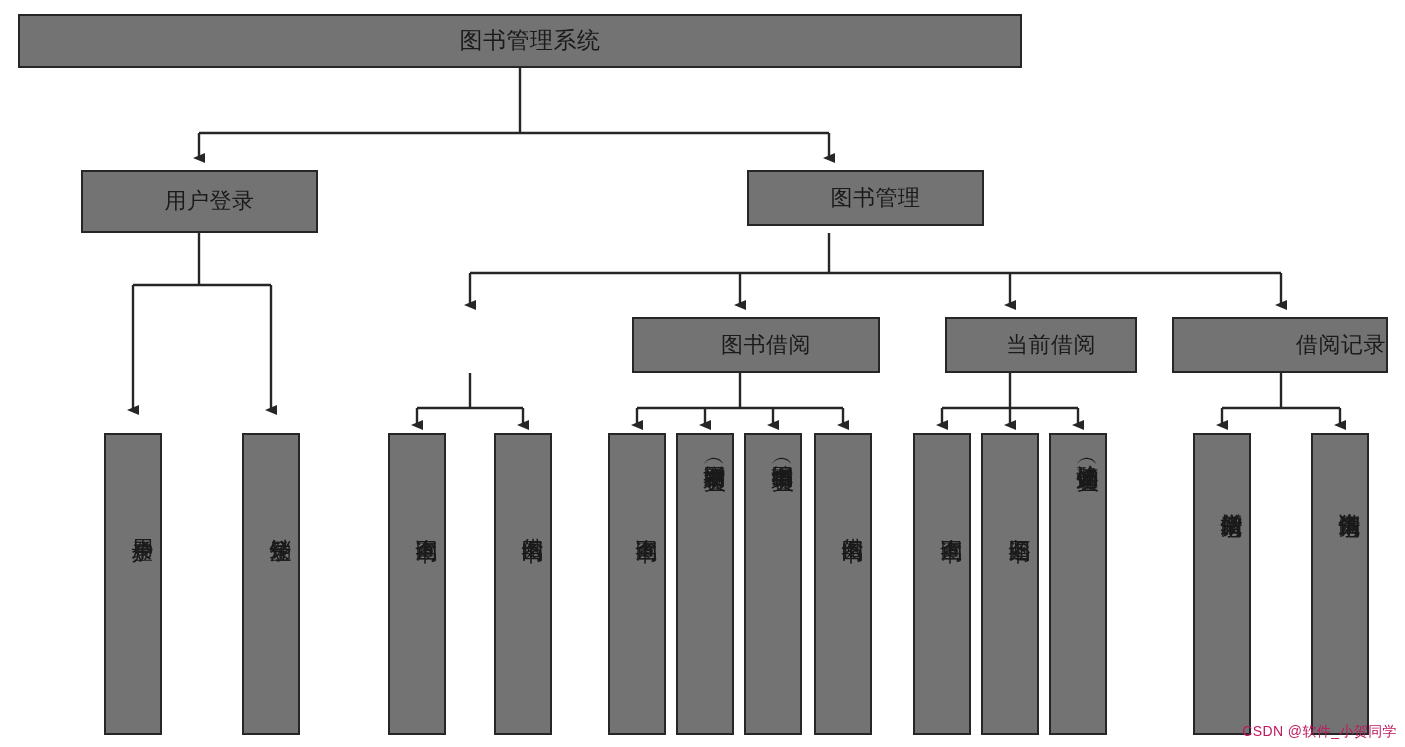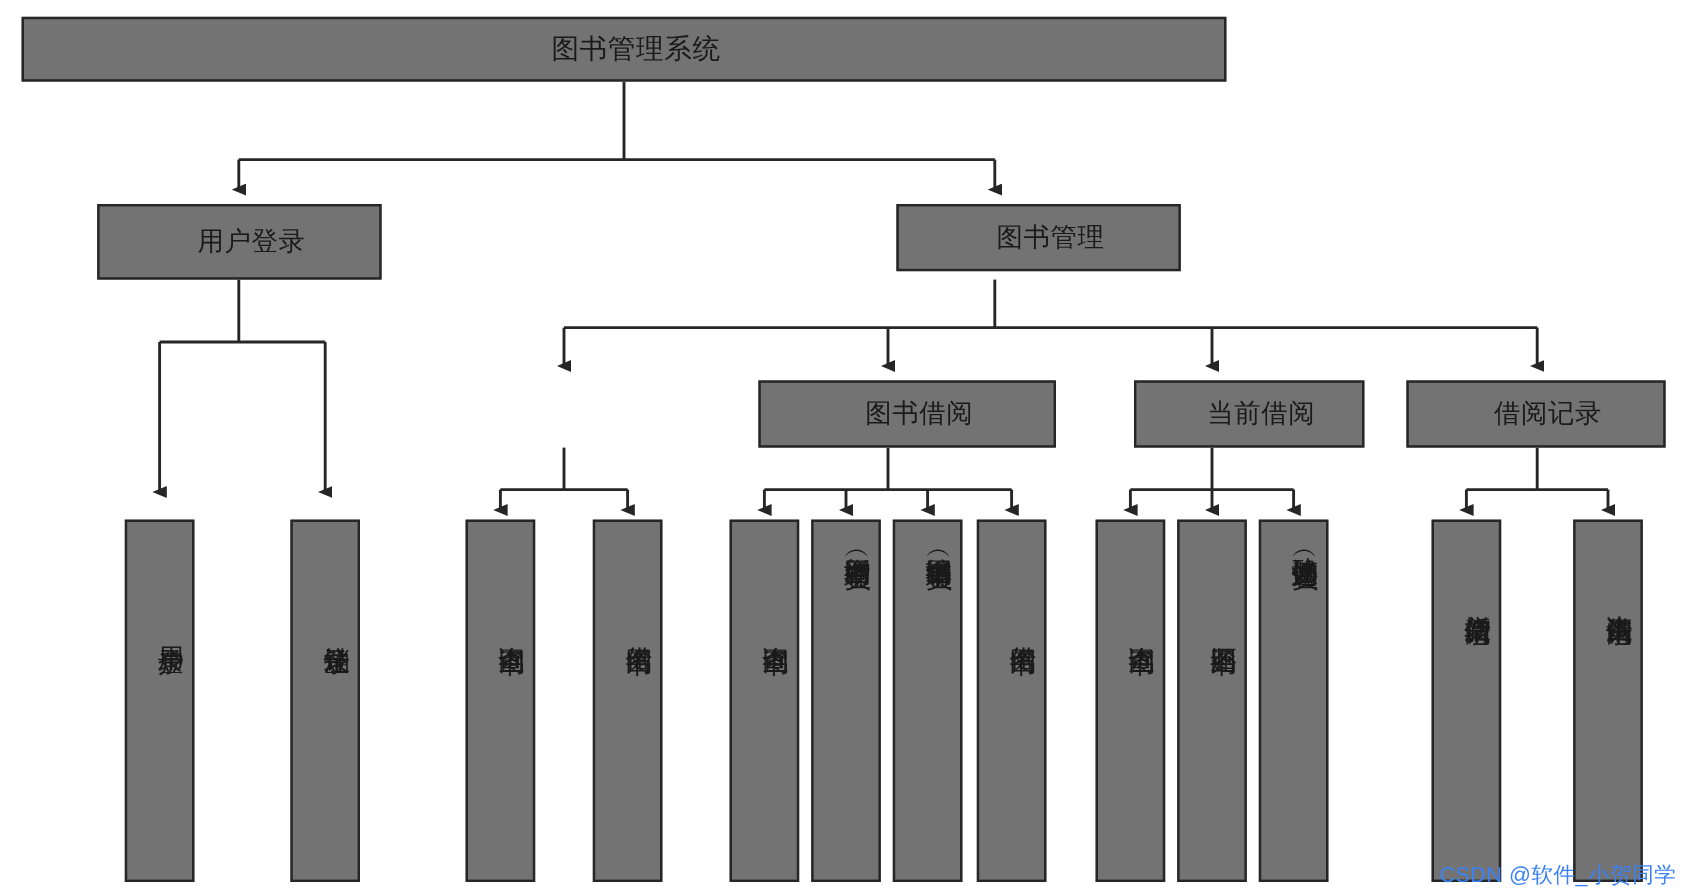--- a/index.html
+++ b/index.html
@@ -55,22 +55,22 @@
     white-space: nowrap;
     display: block;
   }
   .node.vert.mid .label-v { margin-top: 78px; }
   .node.vert.mid2 .label-v { margin-top: 52px; }
   .node.vert.top .label-v { margin-top: 4px; }
   .watermark {
     position: absolute;
     right: 8px;
     bottom: 6px;
-    font-size: 18px;
-    color: #3b82f6;
+    font-size: 14px;
+    color: #be185d;
     white-space: nowrap;
     letter-spacing: 0.4px;
   }
 </style>
 </head>
 <body>
 
 <div id="canvas">
 
   <svg id="wires" viewBox="0 0 1405 747">
@@ -134,21 +134,21 @@
   <div class="node" style="left:747px; top:170px; width:237px; height:56px;">
     <span class="label-h">图书管理</span>
   </div>
 
   <div class="node" style="left:632px; top:317px; width:248px; height:56px;">
     <span class="label-h">图书借阅</span>
   </div>
   <div class="node" style="left:902px; top:317px; width:192px; height:56px;margin-left:43px;">
     <span class="label-h">当前借阅</span>
   </div>
-  <div class="node" style="left:1172px; top:317px; width:216px; height:56px;">
+  <div class="node" style="left:1172px; top:317px; width:216px; height:56px;justify-content:flex-end;">
     <span class="label-h">借阅记录</span>
   </div>
 
   <div class="node vert mid" style="left:104px; top:433px; width:58px; height:302px;">
     <span class="label-v">用户登录</span>
   </div>
   <div class="node vert mid" style="left:242px; top:433px; width:58px; height:302px;">
     <span class="label-v">注销登录</span>
   </div>
 

